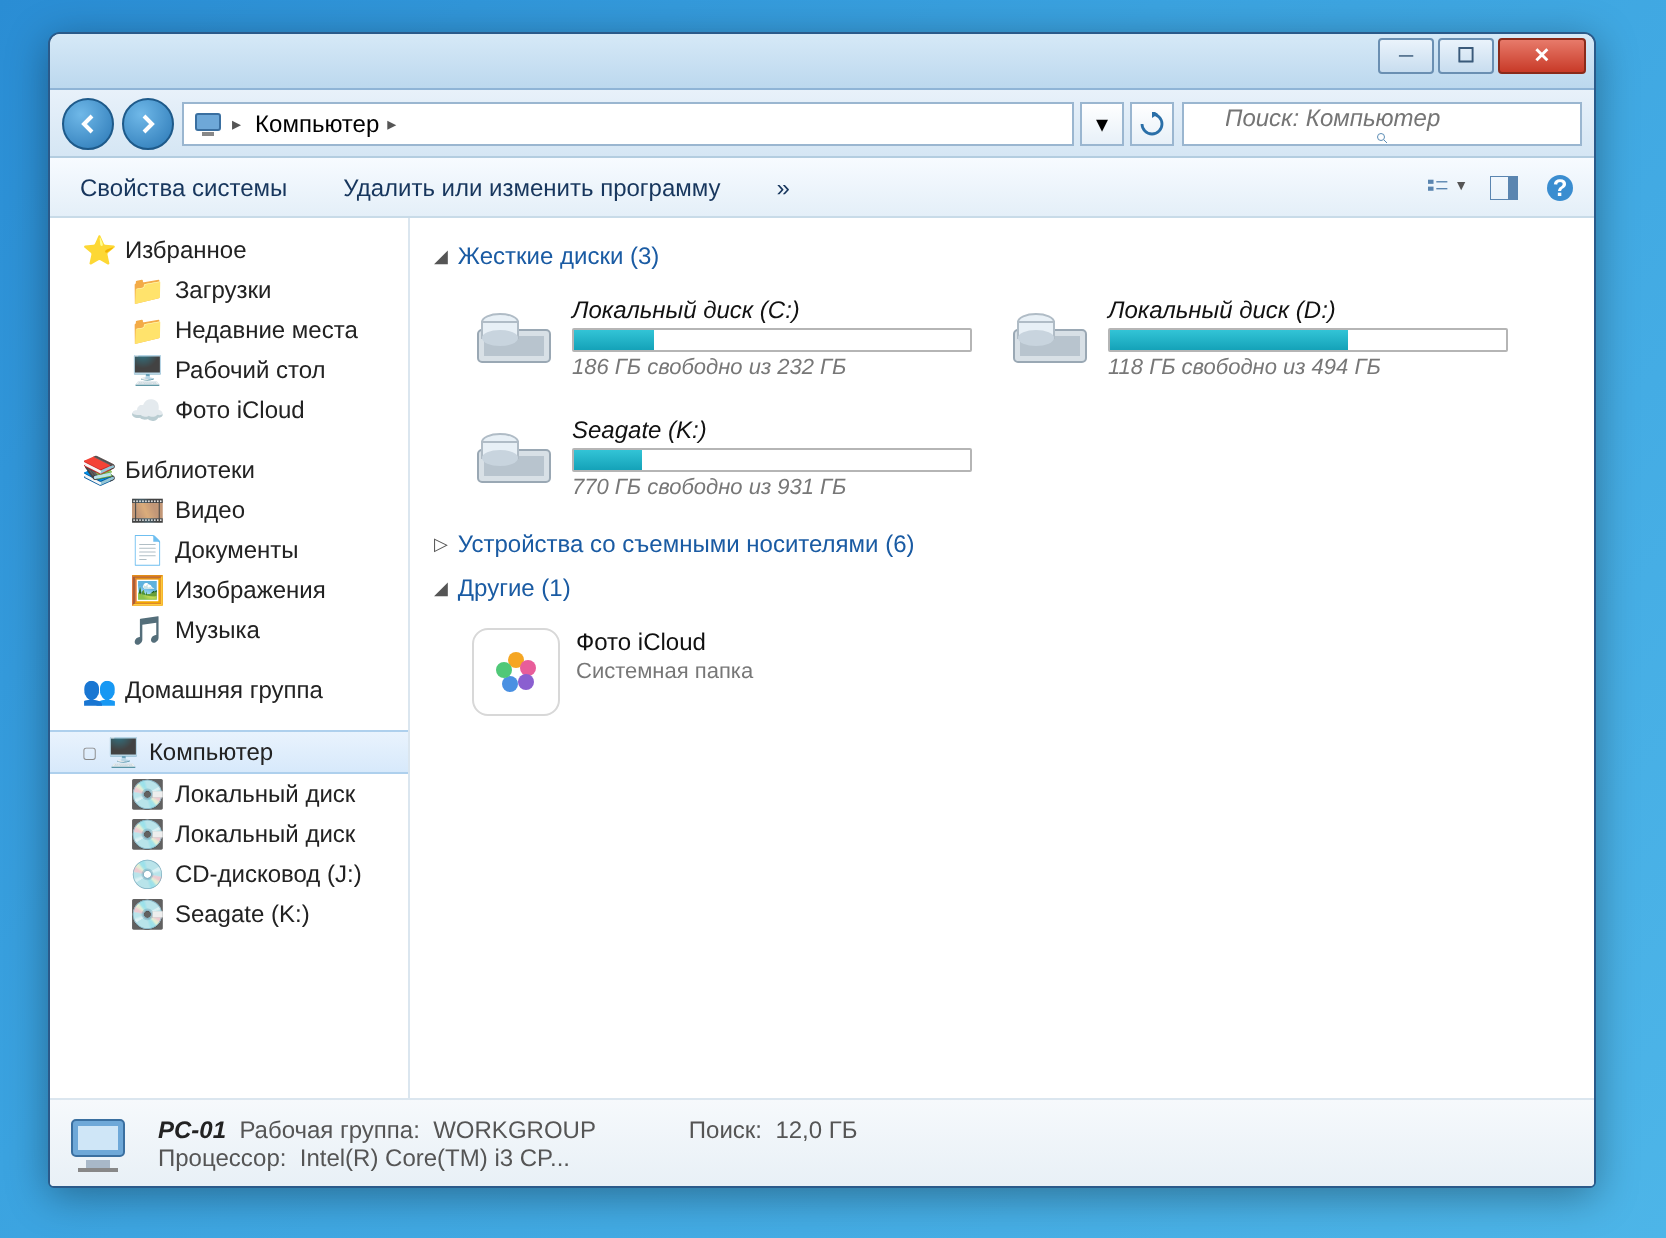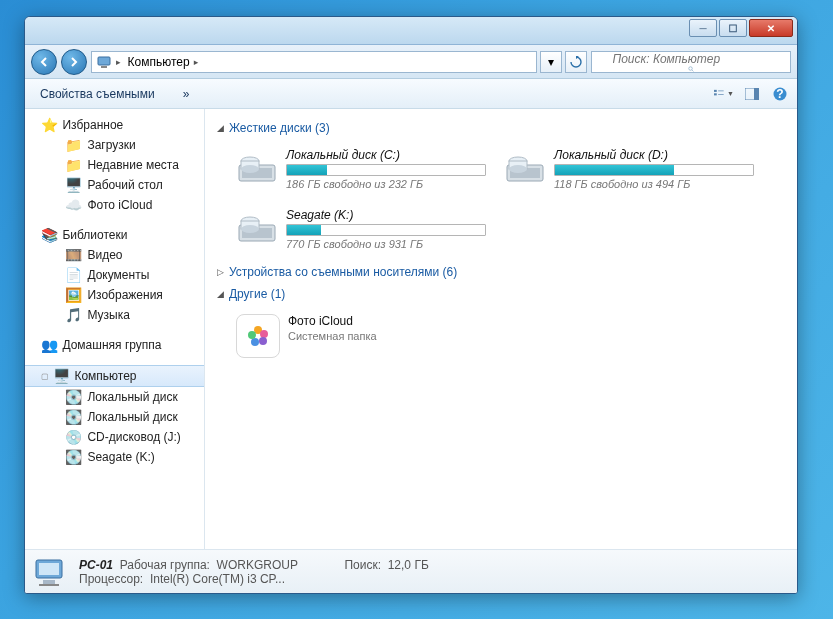--- a/index.html
+++ b/index.html
@@ -90,21 +90,22 @@
     <div class="searchbox">
       <input placeholder="Поиск: Компьютер" style="">
       <svg width="12" height="12" viewBox="0 0 12 12">
           <circle cx="5" cy="5" r="3.5" stroke="#5c8db5" fill="none"></circle>
           <line x1="8" y1="8" x2="11" y2="11" stroke="#5c8db5"></line>
         </svg>
     </div>
   </div>
 
   <div class="toolbar">
-    <div class="tbtn">Свойства съемными</div>
+    <div class="tbtn">Свойства системы</div>
+    <div class="tbtn">Удалить или изменить программу</div>
     <div class="tbtn">»</div>
     <div class="right">
       <div class="iconbtn">
         <svg width="16" height="14" viewBox="0 0 16 14">
             <rect x="0" y="1" width="4" height="3" fill="#5a85b0"></rect>
             <rect x="0" y="6" width="4" height="3" fill="#5a85b0"></rect>
             <rect x="6" y="2" width="8" height="1" fill="#5a85b0"></rect>
             <rect x="6" y="7" width="8" height="1" fill="#5a85b0"></rect>
           </svg>
         <span style="font-size:7px;color:#555;margin-left:2px">▼</span>

